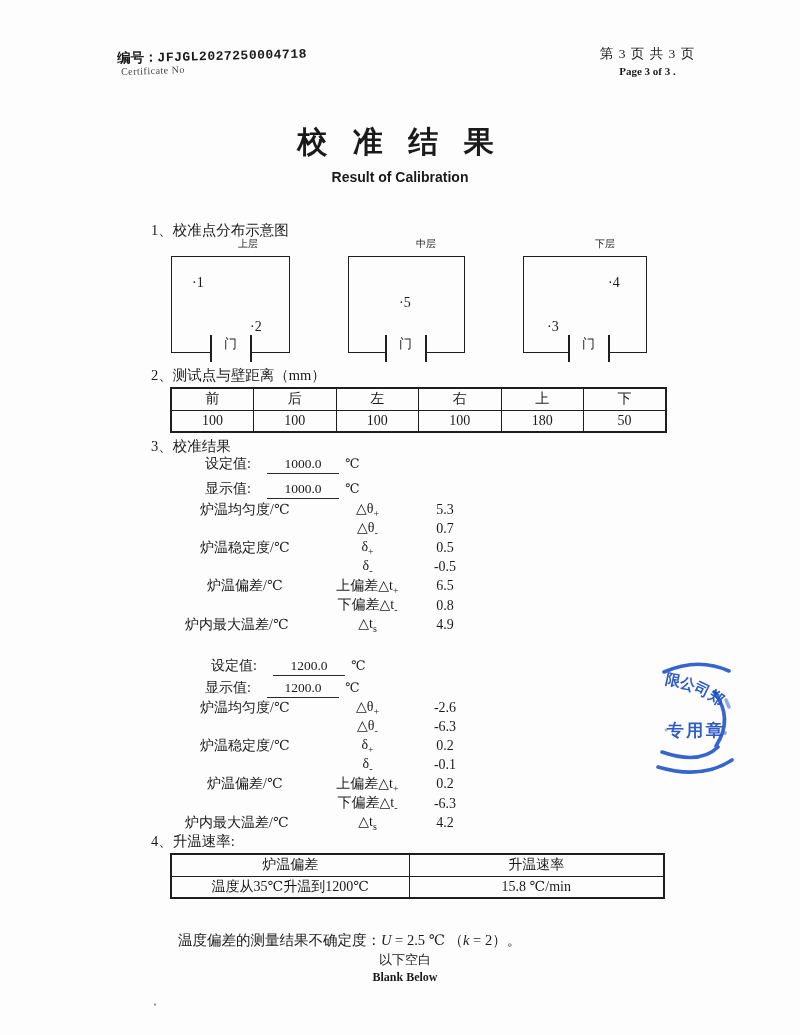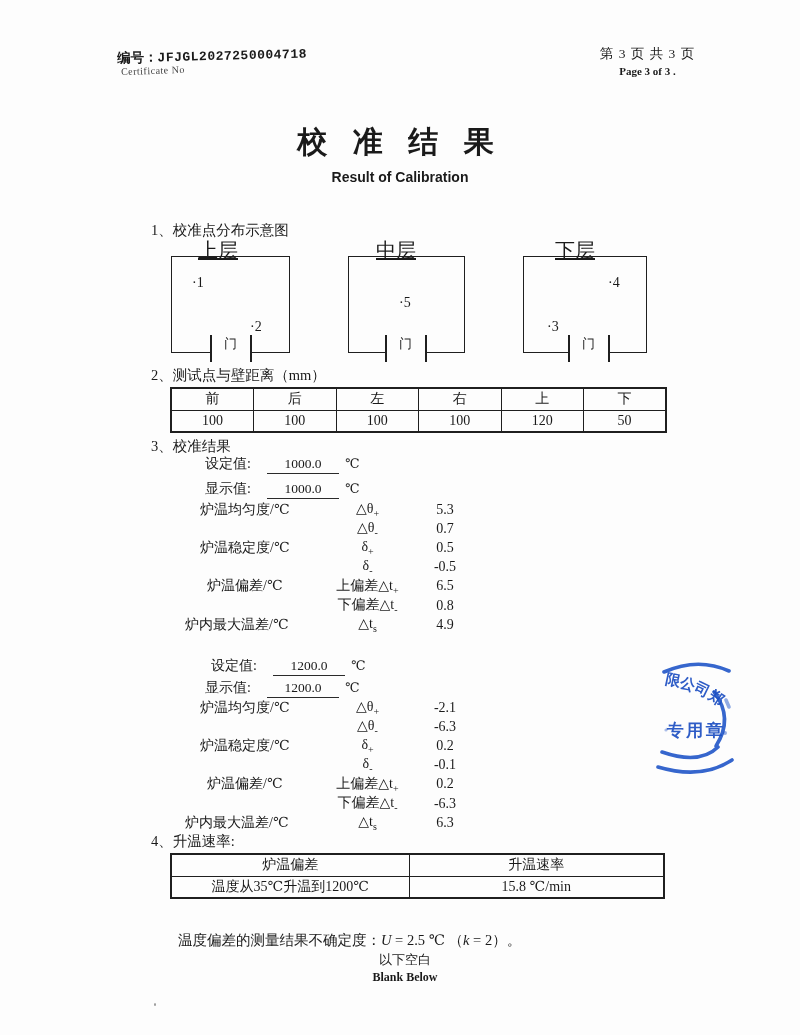--- a/index.html
+++ b/index.html
@@ -20,21 +20,21 @@
   .page-num .cn { font-size:13.5px; letter-spacing:1px; }
   .page-num .en { font-size:11px; font-weight:bold; margin-top:2px; }
 
   
   .doc-title { left:0; top:122px; width:800px; text-align:center; font-size:30px; font-weight:bold; letter-spacing:9px; }
   .doc-subtitle { left:0; top:169px; width:800px; text-align:center; font-size:14px; font-weight:bold; font-family:"Liberation Sans","DejaVu Sans",sans-serif; }
 
   .sec-heading { font-size:14.5px; white-space:nowrap; }
 
   
-  .layer-label { top:237px; width:60px; text-align:left; font-size:20px;text-decoration:underline; }
+  .layer-label { top:237px; width:60px; text-align:right; font-size:10px; }
   .dbox { position:absolute; top:256px; height:97px; border:1.5px solid #1f1f1f; background:transparent; }
   .dbox .pt { position:absolute; font-size:14px; white-space:nowrap; }
   .tick { position:absolute; width:2px; height:27px; bottom:-10px; background:#1f1f1f; }
   .gapcover { position:absolute; bottom:-2.5px; height:4px; background:#fdfdfd; }
   .door-label { position:absolute; bottom:-1px; font-size:13px; }
 
   
   table.grid { position:absolute; border-collapse:collapse; table-layout:fixed; }
   table.grid td { border:1px solid #1f1f1f; text-align:center; font-size:14px; height:22px; padding:0; }
   table.grid { border:2px solid #1f1f1f; }
@@ -124,21 +124,21 @@
       <td>左</td>
       <td>右</td>
       <td>上</td>
       <td>下</td>
     </tr>
     <tr>
       <td>100</td>
       <td>100</td>
       <td>100</td>
       <td>100</td>
-      <td>120</td>
+      <td>180</td>
       <td>50</td>
     </tr>
   </tbody>
     </table>
 
   <div class="abs sec-heading" style="left:151px; top:437px;">3、校准结果</div>
 
   <div class="setline" style="left:205px; top:455px;">
     <span class="lbl">设定值:</span><span class="val">1000.0</span><span class="unit">℃</span>
   </div>
@@ -188,21 +188,21 @@
     <span class="lbl">设定值:</span><span class="val">1200.0</span><span class="unit">℃</span>
   </div>
   <div class="setline" style="left:205px; top:679px;">
     <span class="lbl">显示值:</span><span class="val">1200.0</span><span class="unit">℃</span>
   </div>
 
   <div class="r3block" style="top:698px;">
     <div class="r3row">
       <span class="r3label">炉温均匀度/℃</span>
       <span class="r3sym"><span>△θ</span><sub>+</sub></span>
-      <span class="r3val">-2.1</span>
+      <span class="r3val">-2.6</span>
     </div>
     <div class="r3row">
       <span class="r3label"></span>
       <span class="r3sym"><span>△θ</span><sub>-</sub></span>
       <span class="r3val">-6.3</span>
     </div>
     <div class="r3row">
       <span class="r3label">炉温稳定度/℃</span>
       <span class="r3sym"><span>δ</span><sub>+</sub></span>
       <span class="r3val">0.2</span>
@@ -218,21 +218,21 @@
       <span class="r3val">0.2</span>
     </div>
     <div class="r3row">
       <span class="r3label"></span>
       <span class="r3sym"><span>下偏差△t</span><sub>-</sub></span>
       <span class="r3val">-6.3</span>
     </div>
     <div class="r3row">
       <span class="r3label wide">炉内最大温差/℃</span>
       <span class="r3sym"><span>△t</span><sub>s</sub></span>
-      <span class="r3val">6.3</span>
+      <span class="r3val">4.2</span>
     </div>
   </div>
 
   <div class="abs sec-heading" style="left:151px; top:832px;">4、升温速率:</div>
   <table class="grid" style="left:170px; top:853px; width:493px;">
     <colgroup>
         <col style="width:238px;">
         <col style="width:255px;">
       </colgroup>
     <tbody>

